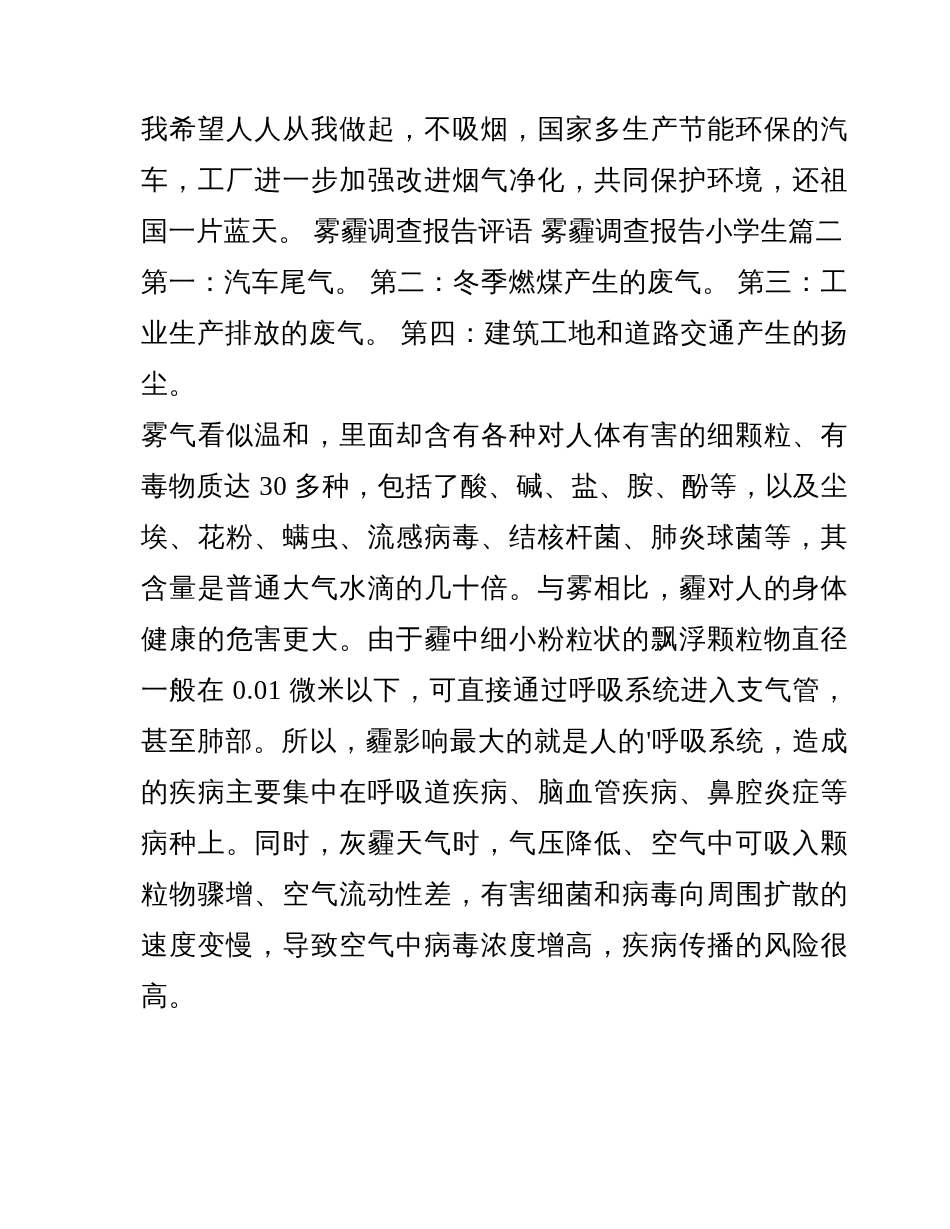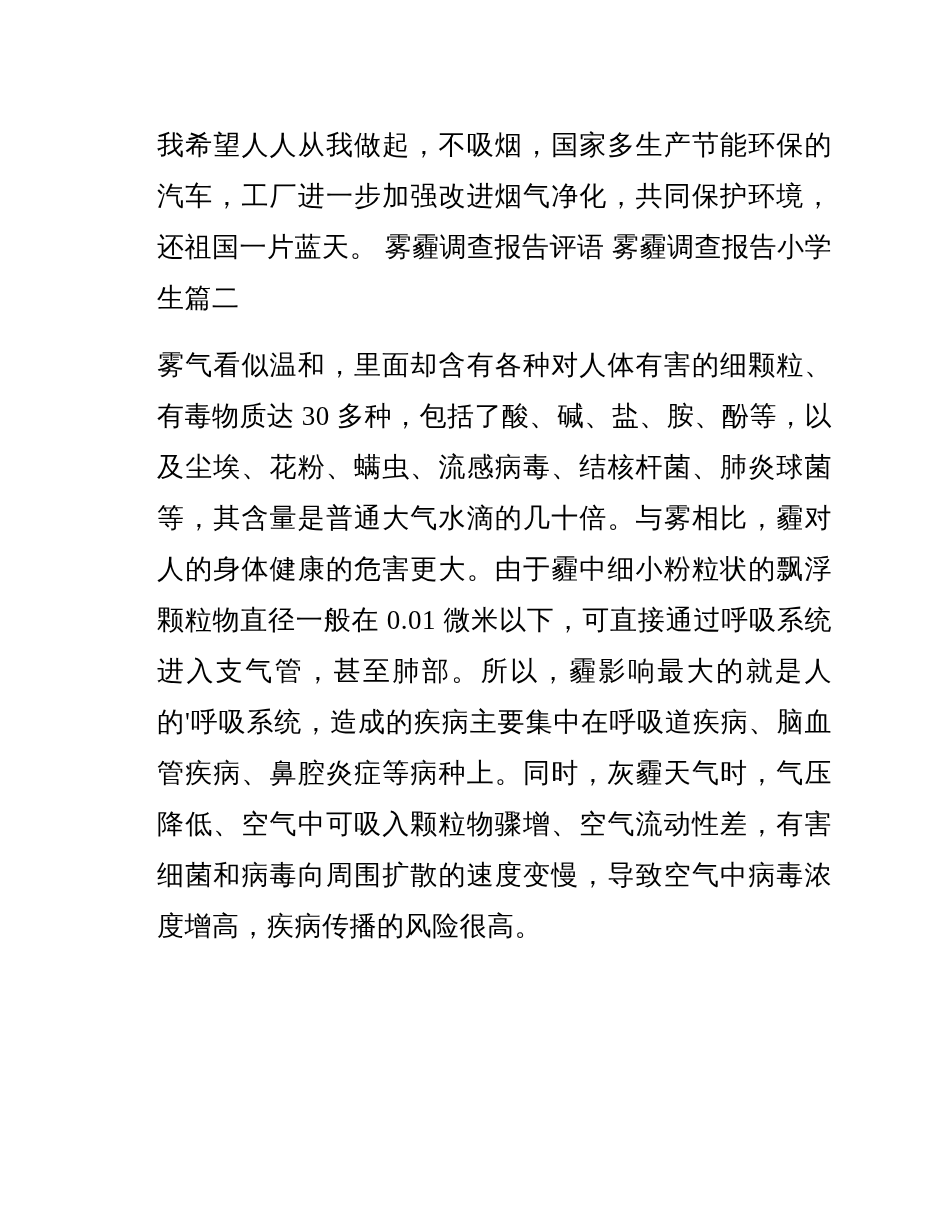--- a/index.html
+++ b/index.html
@@ -14,31 +14,32 @@
     font-family: "Liberation Serif", "DejaVu Serif", serif;
   }
   .document-page {
     box-sizing: border-box;
     width: 950px;
     height: 1229px;
     background: #ffffff;
     padding: 104px 102px 0 141px;
   }
   .document-page p {
-    margin: 16px;
+    margin: 0;
     padding: 0;
     font-size: 27px;
     line-height: 51px;
     color: #000000;
     text-align: justify;
     text-justify: inter-character;
     letter-spacing: 0.5px;
     word-break: break-all;
     font-family: "Liberation Serif", "DejaVu Serif", serif;
   }
 </style>
 </head>
 <body>
 
 <div class="document-page">
   <p>我希望人人从我做起，不吸烟，国家多生产节能环保的汽车，工厂进一步加强改进烟气净化，共同保护环境，还祖国一片蓝天。 雾霾调查报告评语 雾霾调查报告小学生篇二</p>
+  <p>第一：汽车尾气。 第二：冬季燃煤产生的废气。 第三：工业生产排放的废气。 第四：建筑工地和道路交通产生的扬尘。</p>
   <p>雾气看似温和，里面却含有各种对人体有害的细颗粒、有毒物质达 30 多种，包括了酸、碱、盐、胺、酚等，以及尘埃、花粉、螨虫、流感病毒、结核杆菌、肺炎球菌等，其含量是普通大气水滴的几十倍。与雾相比，霾对人的身体健康的危害更大。由于霾中细小粉粒状的飘浮颗粒物直径一般在 0.01 微米以下，可直接通过呼吸系统进入支气管，甚至肺部。所以，霾影响最大的就是人的'呼吸系统，造成的疾病主要集中在呼吸道疾病、脑血管疾病、鼻腔炎症等病种上。同时，灰霾天气时，气压降低、空气中可吸入颗粒物骤增、空气流动性差，有害细菌和病毒向周围扩散的速度变慢，导致空气中病毒浓度增高，疾病传播的风险很高。</p>
 </div>
 
 </body></html>

